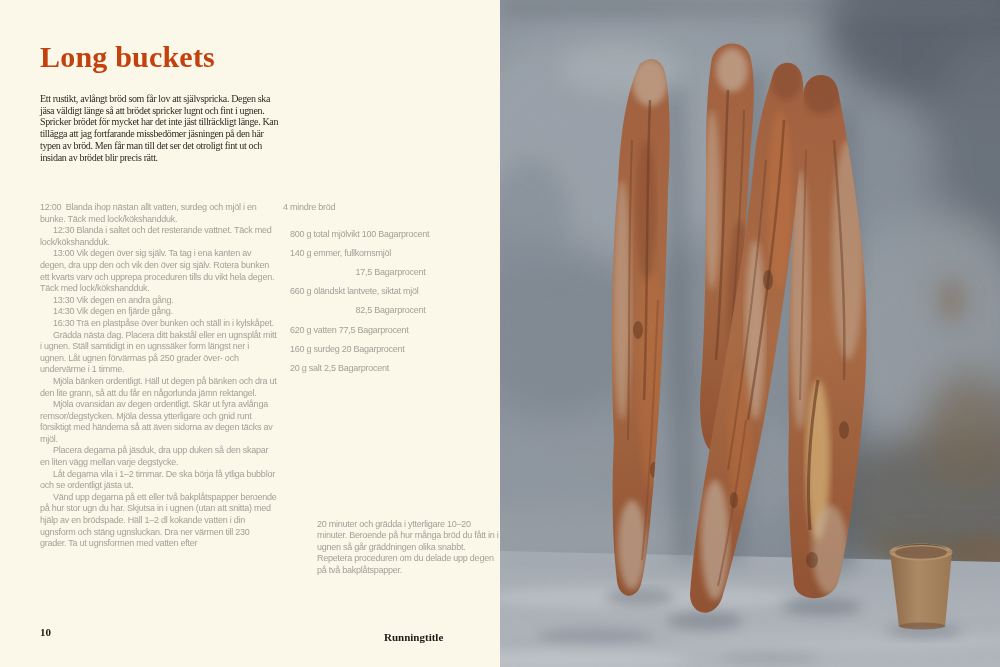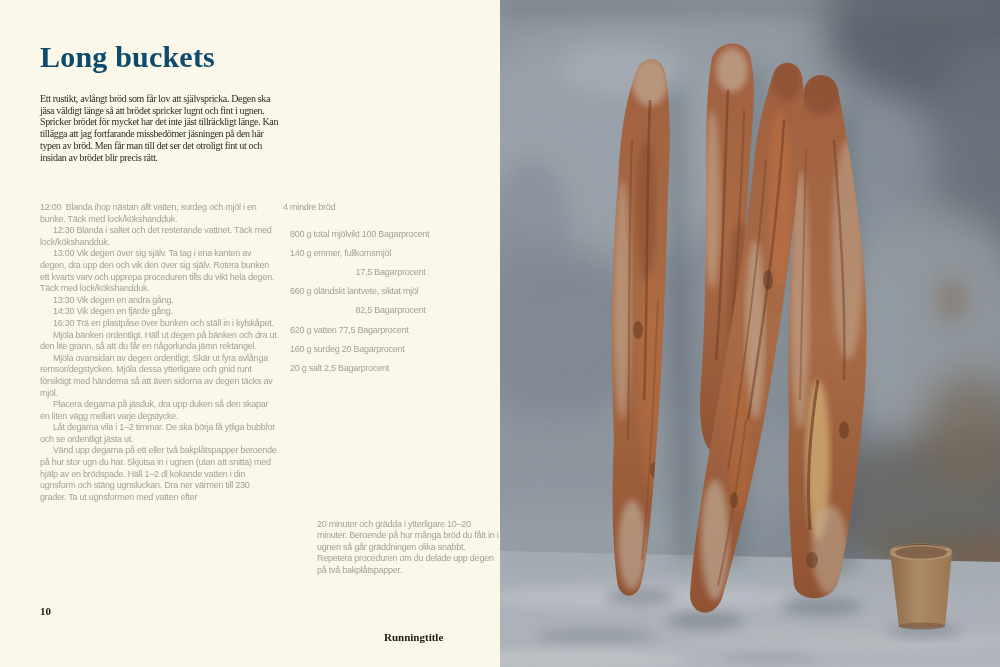--- a/index.html
+++ b/index.html
@@ -3,36 +3,36 @@
 <meta charset="utf-8">
 <style>
   html,body{margin:0;padding:0;}
   body{width:1000px;height:667px;font-family:"Liberation Sans",sans-serif;background:#e8e8e8;}
   .spread{position:relative;width:1000px;height:667px;overflow:hidden;background:#fbf8e9;}
 
   
   .page-left{position:absolute;left:0;top:0;width:500px;height:667px;background:#fbf8e9;}
   .title{position:absolute;left:40px;top:40px;width:420px;
          font-family:"Liberation Serif","DejaVu Serif",serif;font-weight:bold;
-         font-size:30px;line-height:33px;color:#0c4a6e;letter-spacing:.2px;}
+         font-size:30px;line-height:33px;color:#c2410c;letter-spacing:.2px;}
   .intro{position:absolute;left:40px;top:93px;width:240px;
          font-family:"Liberation Serif","DejaVu Serif",serif;
          font-size:10px;line-height:11.7px;letter-spacing:-.35px;color:#2e2b24;}
   .steps{position:absolute;left:40px;top:202px;width:237px;
          font-size:9px;line-height:11.6px;letter-spacing:-.25px;color:#a2a199;}
   .steps p{margin:0;text-indent:13px;}
   .steps p:first-child{text-indent:0;}
   .col-right{position:absolute;left:283px;top:202px;width:200px;
          font-size:9px;letter-spacing:-.25px;color:#a2a199;}
   .yield{line-height:11.6px;margin:0 0 14px 0;}
   .ingredients p{margin:7px;line-height:12.2px;}
   .ingredients p.indent{padding-left:15px;text-align:center;}
   .continuation{position:absolute;left:283px;top:519px;width:182px;
          font-size:9px;line-height:11.4px;letter-spacing:-.25px;color:#a2a199;margin-left:34px;}
-  .footer-num{position:absolute;left:40px;top:605px;
+  .footer-num{position:absolute;left:40px;top:626px;
          font-family:"Liberation Serif","DejaVu Serif",serif;font-weight:bold;
          font-size:11px;color:#1d1b15;}
   .footer-running{position:absolute;left:384px;top:631px;
          font-family:"Liberation Serif","DejaVu Serif",serif;font-weight:bold;
          font-size:11px;color:#1d1b15;}
 
   
   .photo{position:absolute;left:500px;top:0;width:500px;height:667px;}
   .photo svg{display:block;}
 </style>
@@ -45,20 +45,21 @@
     <div class="title">Long buckets</div>
     <div class="intro">Ett rustikt, avlångt bröd som får lov att självspricka. Degen ska jäsa väldigt länge så att brödet spricker lugnt och fint i ugnen. Spricker brödet för mycket har det inte jäst tillräckligt länge. Kan tillägga att jag fortfarande missbedömer jäsningen på den här typen av bröd. Men får man till det ser det otroligt fint ut och insidan av brödet blir precis rätt.</div>
 
     <div class="steps">
         <p>12:00&nbsp; Blanda ihop nästan allt vatten, surdeg och mjöl i en bunke. Täck med lock/kökshandduk.</p>
         <p>12:30 Blanda i saltet och det resterande vattnet. Täck med lock/kökshandduk.</p>
         <p>13:00 Vik degen över sig själv. Ta tag i ena kanten av degen, dra upp den och vik den över sig själv. Rotera bunken ett kvarts varv och upprepa proceduren tills du vikt hela degen. Täck med lock/kökshandduk.</p>
         <p>13:30 Vik degen en andra gång.</p>
         <p>14:30 Vik degen en fjärde gång.</p>
         <p>16:30 Trä en plastpåse över bunken och ställ in i kylskåpet.</p>
+        <p>Grädda nästa dag. Placera ditt bakstål eller en ugnsplåt mitt i ugnen. Ställ samtidigt in en ugnssäker form längst ner i ugnen. Låt ugnen förvärmas på 250 grader över- och undervärme i 1 timme.</p>
         <p>Mjöla bänken ordentligt. Häll ut degen på bänken och dra ut den lite grann, så att du får en någorlunda jämn rektangel.</p>
         <p>Mjöla ovansidan av degen ordentligt. Skär ut fyra avlånga remsor/degstycken. Mjöla dessa ytterligare och gnid runt försiktigt med händerna så att även sidorna av degen täcks av mjöl.</p>
         <p>Placera degarna på jäsduk, dra upp duken så den skapar en liten vägg mellan varje degstycke.</p>
         <p>Låt degarna vila i 1–2 timmar. De ska börja få ytliga bubblor och se ordentligt jästa ut.</p>
         <p>Vänd upp degarna på ett eller två bakplåtspapper beroende på hur stor ugn du har. Skjutsa in i ugnen (utan att snitta) med hjälp av en brödspade. Häll 1–2 dl kokande vatten i din ugnsform och stäng ugnsluckan. Dra ner värmen till 230 grader. Ta ut ugnsformen med vatten efter</p>
       </div>
 
     <div class="col-right">
       <p class="yield">4 mindre bröd</p>
       <div class="ingredients">

